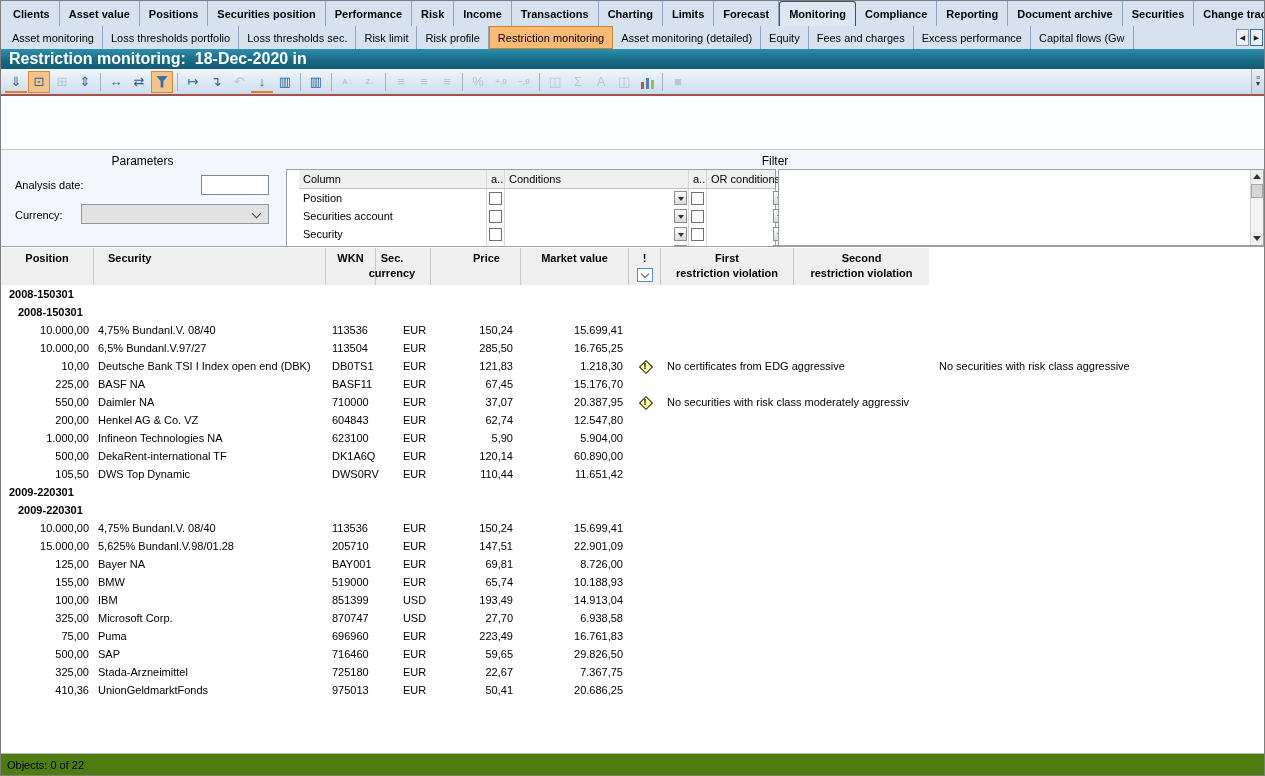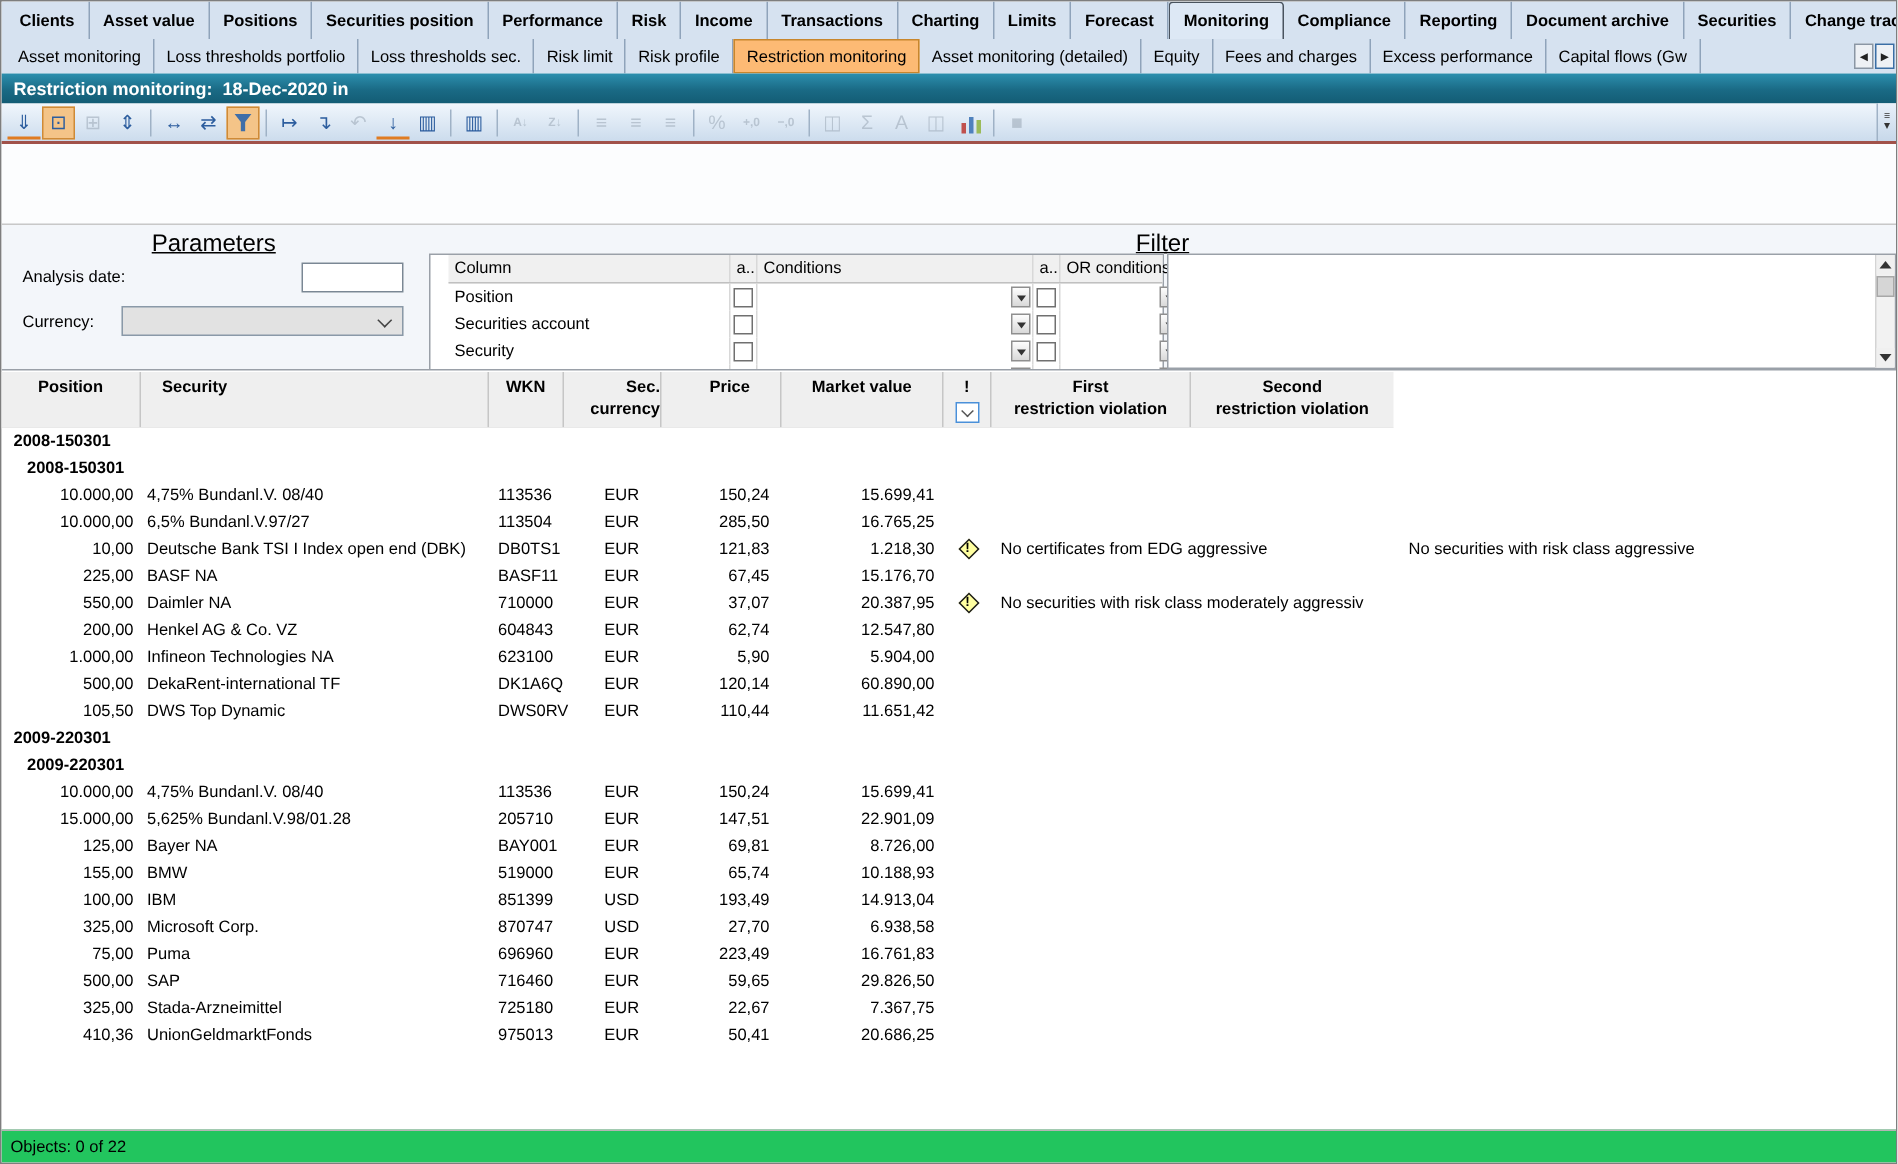--- a/index.html
+++ b/index.html
@@ -12,21 +12,21 @@
   .tab-top { display:flex; align-items:center; padding:0 9px; font-weight:bold; border-right:1px solid #8fa3ba; white-space:nowrap; cursor:default; }
   .tab-top.selected { background:#dde8f5; border:1px solid #49535e; border-bottom:none; border-radius:3px 3px 0 0; }
   .tabbar-sub { position:absolute; left:0; top:25px; width:100%; height:23px; background:#d6e2f0; display:flex; align-items:stretch; padding-left:3px; overflow:hidden; }
   .tab-sub { display:flex; align-items:center; padding:0 8px; border-right:1px solid #8fa3ba; white-space:nowrap; cursor:default; }
   .tab-sub.selected { background:#fdba74; border:1px solid #c8862c; }
   .tab-scroll { position:absolute; right:1px; top:28px; display:flex; gap:1px; }
   .tab-scroll-btn { width:13px; height:17px; background:#eef1f5; border:1px solid #8a96a4; font-size:7px; display:flex; align-items:center; justify-content:center; color:#222; }
   .tab-scroll-btn.right { border-color:#3a6ea5; }
 
   
-  .titlebar { position:absolute; left:0; top:48px; width:100%; height:20px; background:linear-gradient(180deg,#2c8fae 0%,#1a6a85 55%,#135c74 100%); color:#fff; font-weight:bold; font-size:12px; display:flex; align-items:center; padding-left:8px; }
+  .titlebar { position:absolute; left:0; top:48px; width:100%; height:20px; background:linear-gradient(180deg,#2c8fae 0%,#1a6a85 55%,#135c74 100%); color:#fff; font-weight:bold; font-size:16px; display:flex; align-items:center; padding-left:8px; }
   .titlebar span { white-space:pre; }
 
   
   .toolbar { position:absolute; left:0; top:68px; width:100%; height:27px; background:linear-gradient(180deg,#f0f6fc,#ccdced); border-bottom:2px solid #a1524a; display:flex; align-items:center; padding-left:4px; gap:1px; }
   .tb-btn { width:22px; height:22px; display:flex; align-items:center; justify-content:center; color:#2c5d9e; font-size:13px; line-height:1; cursor:default; }
   .tb-btn.active { background:#f4c488; border:1px solid #cf8a36; }
   .tb-btn.disabled { color:#9aa7b5; opacity:.55; }
   .tb-btn.small-text { font-size:8px; font-weight:bold; }
   .tb-btn.orange-underline { border-bottom:2px solid #e07b20; height:20px; margin-top:2px; }
   .funnel { width:12px; height:12px; background:#3f6ea8; clip-path:polygon(0 0,100% 0,62% 48%,62% 100%,38% 100%,38% 48%); }
@@ -44,21 +44,21 @@
   .lbl { position:absolute; white-space:nowrap; line-height:14px; }
   .combo { position:absolute; border:1px solid #8a99a8; background:linear-gradient(180deg,#f7f7f7,#e1e1e1); display:flex; align-items:center; padding:0 20px 0 6px; }
   .combo::after { content:""; position:absolute; right:8px; top:5px; width:6px; height:6px; border-right:1px solid #444; border-bottom:1px solid #444; transform:rotate(45deg); }
   .combo.disabled { background:#e2e2e2; color:#888; }
   .cb { width:13px; height:13px; border:1px solid #707070; background:#fff; display:inline-block; flex:none; }
   .cb-abs { position:absolute; }
   .refresh-btn { position:absolute; left:562px; top:103px; width:22px; height:22px; border:1px solid #2e75b6; background:#eef5fc; display:flex; align-items:center; justify-content:center; color:#1f5fae; font-size:13px; font-weight:bold; }
 
   
   .params-panel { position:absolute; left:0; top:148px; width:100%; height:97px; background:#f3f6fa; border-top:1px solid #c8c8c8; overflow:hidden; }
-  .panel-title { position:absolute; top:4px; font-size:16px;text-decoration:underline; }
+  .panel-title { position:absolute; top:4px; font-size:12px; }
   .input-box { position:absolute; border:1px solid #7a8794; background:#fff; padding:0 4px; font-family:inherit; font-size:11px; }
   .ftable { position:absolute; left:285px; top:19px; width:490px; border:1px solid #9aa0a8; background:#fff; }
   .frow { display:grid; grid-template-columns:188px 18px 184px 18px 80px; height:18px;margin-left:12px; }
   .frow.fhead { background:#f0f0f0; border-bottom:1px solid #c0c0c0; height:19px; }
   .fcell { display:flex; align-items:center; padding-left:4px; border-right:1px solid #d8d8d8; overflow:hidden; white-space:nowrap; }
   .fcell:last-child { border-right:none; }
   .fc-cb { justify-content:center; padding-left:0; }
   .fc-cond { padding-right:1px; }
   .dd-btn { width:13px; height:14px; margin-left:auto; border:1px solid #8f8f8f; background:linear-gradient(180deg,#fdfdfd,#d9d9d9); display:flex; align-items:center; justify-content:center; }
   .dd-btn::after { content:""; border:3px solid transparent; border-top:4px solid #333; margin-top:4px; }
@@ -71,21 +71,21 @@
   .vs-thumb { position:absolute; left:0; top:14px; width:12px; height:14px; background:#d6d6d6; border:1px solid #a8a8a8; }
 
   
   .thead { position:absolute; left:0; top:245px; width:100%; height:39px; background:#fff; border-top:1px solid #9aa0a8; }
   .thead-strip { position:absolute; left:0; top:1px; width:928px; height:38px; background:#efefef; border-bottom:1px solid #b8b8b8; }
   .hcell { position:absolute; top:0; height:100%; border-right:1px solid #c6c6c6; text-align:center; font-weight:bold; padding-top:3px; line-height:15px; overflow:hidden; }
   .hcell span { display:block; }
   .h-pos  { left:0;     width:93px; }
   .h-sec  { left:93px;  width:232px; text-align:left; padding-left:14px; }
   .h-wkn  { left:325px; width:50px; }
-  .h-cur  { left:363px; width:77px;text-align:right; }
+  .h-cur  { left:353px; width:77px; }
   .h-price{ left:452px; width:68px; }
   .h-mv   { left:520px; width:108px; }
   .h-warn { left:628px; width:32px; }
   .h-v1   { left:660px; width:133px; }
   .h-v2   { left:793px; width:135px; border-right:none; }
   .hdr-filter-btn { position:absolute; left:8px; bottom:3px; width:16px; height:14px; border:1px solid #4a90d9; background:#fff; display:flex; align-items:center; justify-content:center; }
   .hdr-filter-btn::after { content:""; width:5px; height:5px; border-right:1px solid #555; border-bottom:1px solid #555; transform:rotate(45deg); margin-top:-2px; }
 
   .tbody { position:absolute; left:0; top:284px; width:100%; height:468px; background:#fff; overflow:hidden; }
   .data-row { position:relative; height:18px; line-height:18px; white-space:nowrap; }
@@ -99,21 +99,21 @@
   .c-price{ left:452px; width:60px; text-align:right; }
   .c-mv   { left:514px; width:108px; text-align:right; }
   .c-warn { left:628px; width:32px; text-align:center; }
   .c-v1   { left:666px; }
   .c-v2   { left:938px; }
   .warn-icon { position:relative; display:inline-block; width:14px; height:14px; vertical-align:middle; margin-top:-2px; }
   .warn-icon::before { content:""; position:absolute; left:2.5px; top:2.5px; width:8px; height:8px; background:#ffffa0; border:1px solid #1a1a1a; transform:rotate(45deg); }
   .warn-text { position:relative; display:block; text-align:center; font-size:9px; font-weight:bold; line-height:14px; }
 
   
-  .statusbar { position:absolute; left:0; bottom:0; width:100%; height:22px; background:#22c55e; border-top:1px solid #b4b4b4; display:flex; align-items:center; padding-left:6px; }
+  .statusbar { position:absolute; left:0; bottom:0; width:100%; height:22px; background:#4d7c0f; border-top:1px solid #b4b4b4; display:flex; align-items:center; padding-left:6px; }
 </style>
 </head>
 <body>
 
 <div id="app">
 
   <div class="tabbar-top">
       <div class="tab-top">Clients</div>
       <div class="tab-top">Asset value</div>
       <div class="tab-top">Positions</div>

